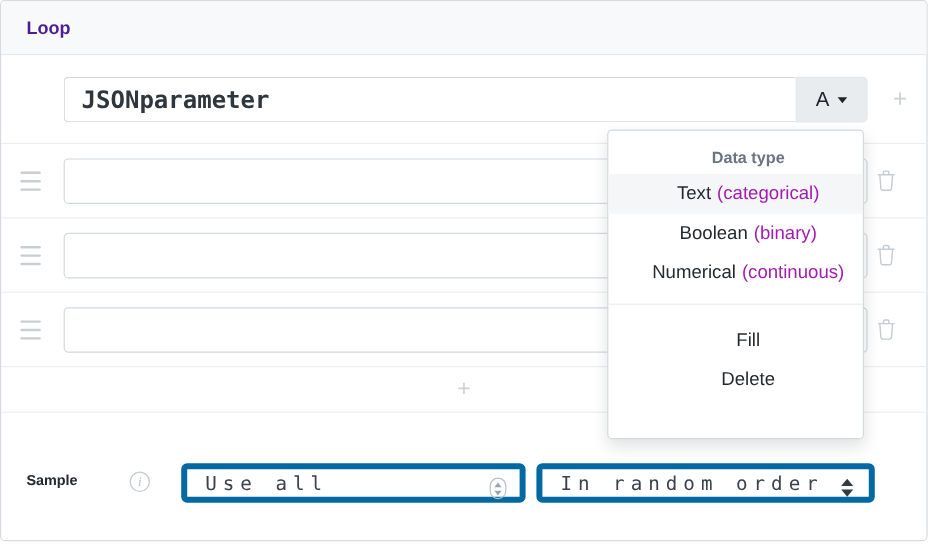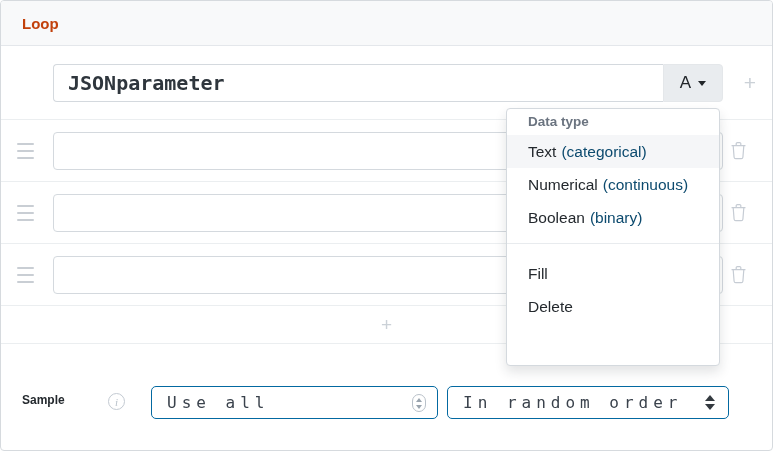--- a/index.html
+++ b/index.html
@@ -7,21 +7,21 @@
   .stage { position:relative; width:774px; height:457px; background:#fff;
            font-family:"Liberation Sans", sans-serif; overflow:hidden; }
   .card { position:absolute; left:0; top:0; width:773px; height:451px;
           background:#fff; border:1px solid #d6dade; border-radius:4px; }
 
   
   .card-header { position:absolute; left:0; top:0; right:0; height:45px;
                  background:#f8f9fa; border-bottom:1px solid #e4e7eb;
                  border-radius:3px 3px 0 0; }
   .card-header .title { position:absolute; left:21px; top:0; line-height:45px;
-                        font-size:15px; font-weight:bold; color:#c2410c;text-align:center; }
+                        font-size:15px; font-weight:bold; color:#4c1d95;text-align:center; }
 
   
   .param-row { position:absolute; left:0; top:46px; right:0; height:72px; }
   .param-input { position:absolute; left:52px; top:17px; width:610px; height:38px;
                  border:1px solid #d4d9de; border-right:none; border-radius:4px 0 0 4px;
                  padding:0 14px; font-family:"DejaVu Sans Mono", monospace;
                  font-size:20px; font-weight:bold; color:#2f363d; outline:none; background:#fff; }
   .type-btn { position:absolute; left:662px; top:17px; width:60px; height:38px;
               background:#e9ecef; border:1px solid #e4e7ea; border-radius:0 4px 4px 0;
               display:flex; align-items:center; justify-content:center; gap:7px; cursor:pointer; }
@@ -52,21 +52,21 @@
 
   
   .footer { position:absolute; left:0; top:343px; right:0; height:107px; }
   .sample-label { position:absolute; left:21px; top:49px; font-size:12px;
                   font-weight:bold; color:#24292e; }
   .info-circle { position:absolute; left:107px; top:49px; width:17px; height:17px;
                  border:1.5px solid #c3cad2; border-radius:50%; color:#b9c2cb;
                  font-family:"Liberation Serif", serif; font-style:italic; font-size:11px;
                  display:flex; align-items:center; justify-content:center; cursor:pointer; }
   .select { position:absolute; top:42px; height:33px; background:#fff;
-            border:1px solid #0369a1; border-radius:5px; display:flex;
+            border:5px solid #0369a1; border-radius:5px; display:flex;
             align-items:center; padding-left:15px; cursor:pointer;
             font-family:"DejaVu Sans Mono", monospace; font-size:16px;
             letter-spacing:5px; color:#3a424c; }
   .select-1 { left:150px; width:287px; }
   .select-2 { left:446px; width:282px; }
   .stepper { position:absolute; right:11px; top:7px; width:14px; height:18px;
              border:1px solid #b9c1c9; border-radius:7px; display:flex;
              flex-direction:column; align-items:center; justify-content:center; gap:3px; }
   .stepper .up { width:0; height:0; border-left:3px solid transparent;
                  border-right:3px solid transparent; border-bottom:4px solid #9aa4ae; }
@@ -76,27 +76,27 @@
                   flex-direction:column; gap:3px; }
   .solid-arrows .up { width:0; height:0; border-left:5px solid transparent;
                       border-right:5px solid transparent; border-bottom:6px solid #343a40; }
   .solid-arrows .down { width:0; height:0; border-left:5px solid transparent;
                         border-right:5px solid transparent; border-top:6px solid #343a40; }
 
   
   .dropdown { position:absolute; left:505px; top:107px; width:214px; height:258px;
               background:#fff; border:1px solid #d4d9de; border-radius:4px;
               box-shadow:0 6px 12px rgba(30,40,50,0.13); z-index:20;
-              padding-top:0; }
+              padding-top:10px;text-align:center; }
   .dd-header { height:26px; line-height:26px; padding-left:21px;
                font-size:13.5px; font-weight:bold; color:#6b7480; }
   .dd-item { height:33px; line-height:33px; padding-left:21px; font-size:15.5px;
              color:#24292e; cursor:pointer; white-space:nowrap; }
   .dd-item.highlighted { background:#f5f6f8; }
-  .dd-item .detail { color:#0c4a6e; margin-left:5px; }
+  .dd-item .detail { color:#a21caf; margin-left:5px; }
   .dd-divider { height:1px; background:#e8ebee; margin:9px 0 13px 0; }
 </style>
 </head>
 <body>
 
 <div class="stage">
   <div class="card">
 
     <div class="card-header">
       <span class="title">Loop</span>
@@ -183,24 +183,24 @@
         </span>
       </div>
     </div>
 
     <div class="dropdown">
       <div class="dd-header">Data type</div>
       <div class="dd-item highlighted">
         <span class="main">Text</span><span class="detail">(categorical)</span>
       </div>
       <div class="dd-item">
+        <span class="main">Boolean</span><span class="detail">(binary)</span>
+      </div>
+      <div class="dd-item">
         <span class="main">Numerical</span><span class="detail">(continuous)</span>
-      </div>
-      <div class="dd-item">
-        <span class="main">Boolean</span><span class="detail">(binary)</span>
       </div>
       <div class="dd-divider"></div>
       <div class="dd-item">Fill</div>
       <div class="dd-item">Delete</div>
     </div>
 
   </div>
 </div>
 
 </body></html>

